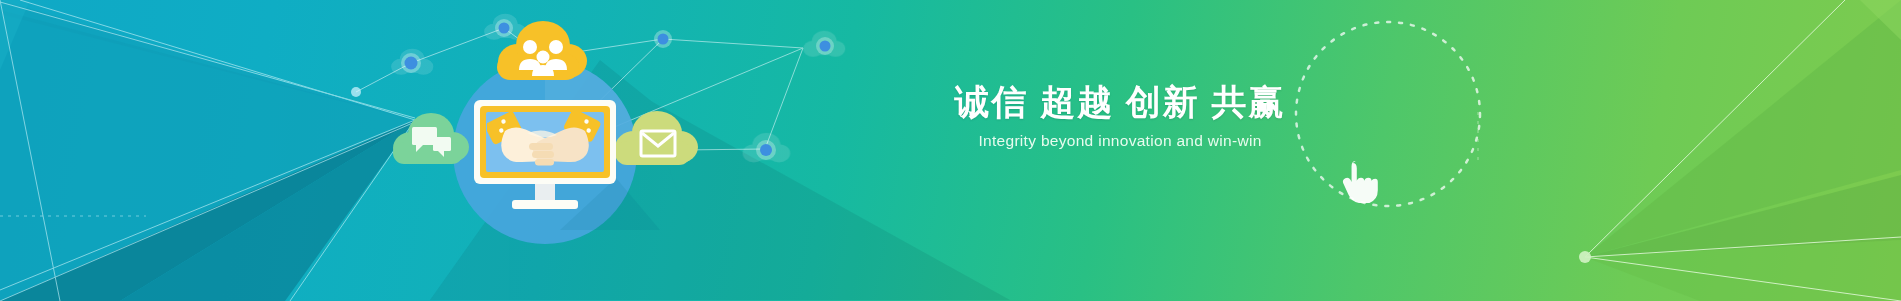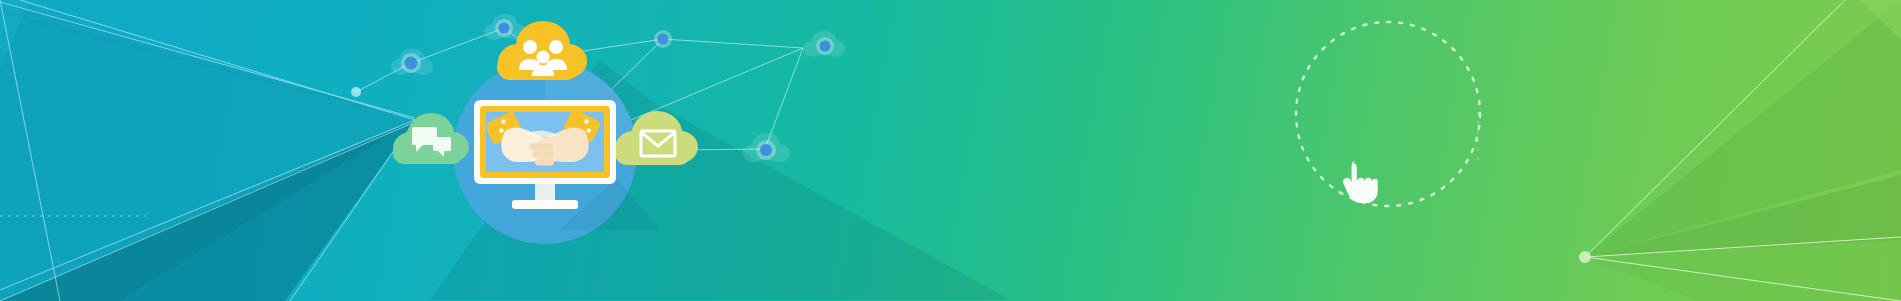--- a/index.html
+++ b/index.html
@@ -249,15 +249,17 @@
       <circle cx="1388" cy="114" r="92" fill="none" stroke="rgba(255,255,255,.72)" stroke-width="2.5" stroke-dasharray="3 9" stroke-linecap="round"></circle>
       <g transform="translate(1340,163) scale(1.05)" fill="#ffffff" opacity=".95">
         <path d="M12 0 q4 0 4 5 l0 12 q1 -3 4 -3 q3 0 3 3 q1 -3 4 -3 q3 0 3 3
                  q1 -2 3.5 -2 q2.5 0 2.5 3 l0 8 q0 9 -8 12 l-10 0 q-7 -1 -10 -8
                  l-5 -11 q-1 -3 2 -4.5 q3 -1.5 5 1.5 l1 2 l0 -15 q0 -5 4 -5 z"></path>
       </g>
     </svg>
   </div>
 
   <div class="text-block">
+    <h1 class="headline">诚信 超越 创新 共赢</h1>
+    <p class="subline">Integrity beyond innovation and win-win</p>
   </div>
 
 </div>
 
 </body></html>

